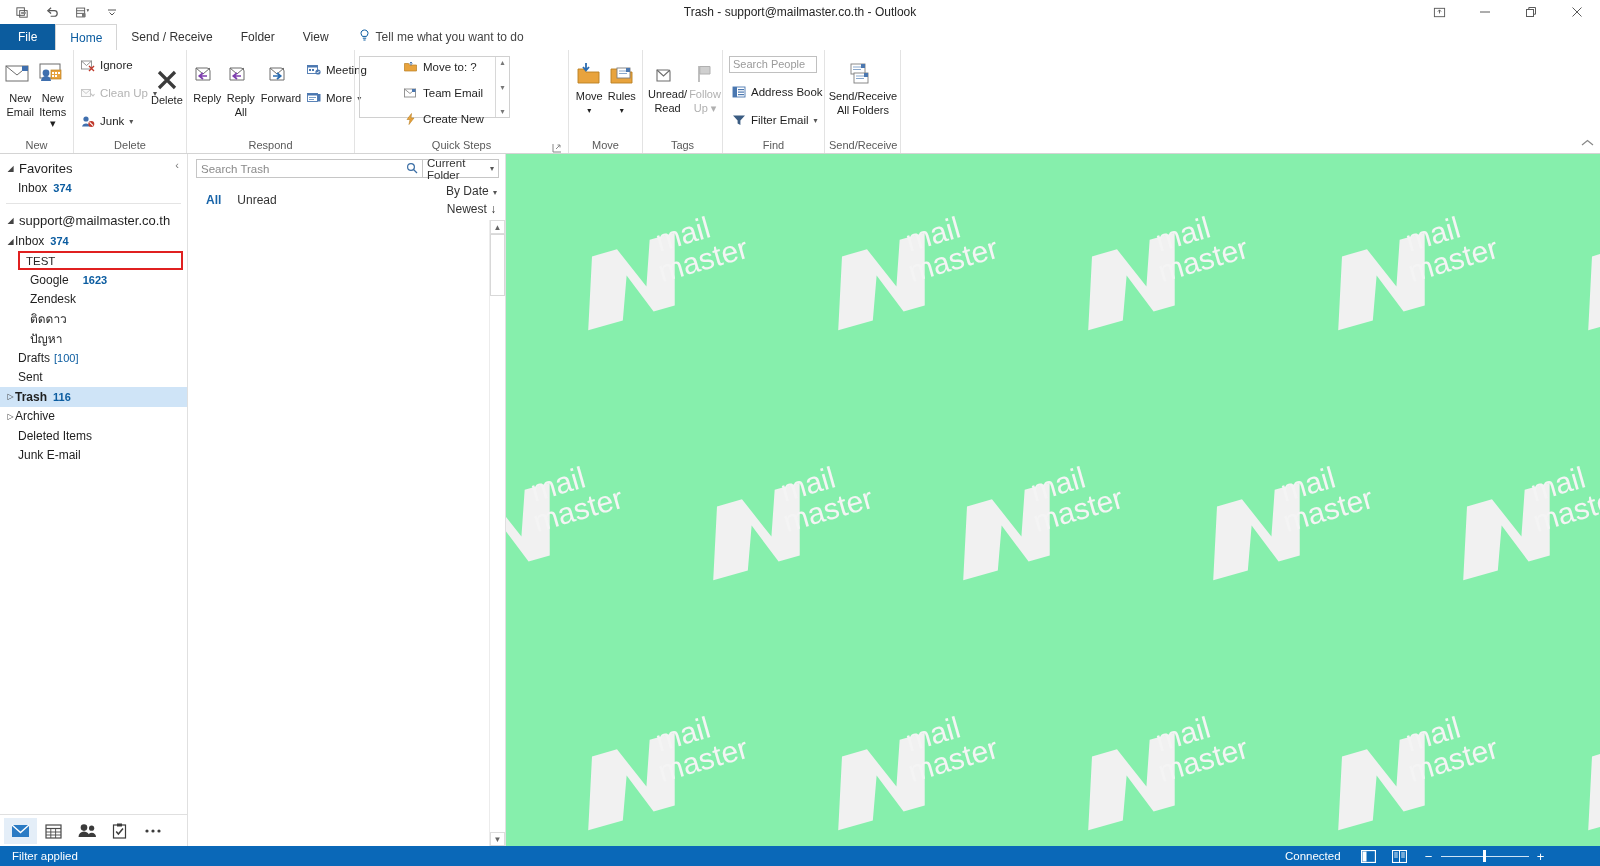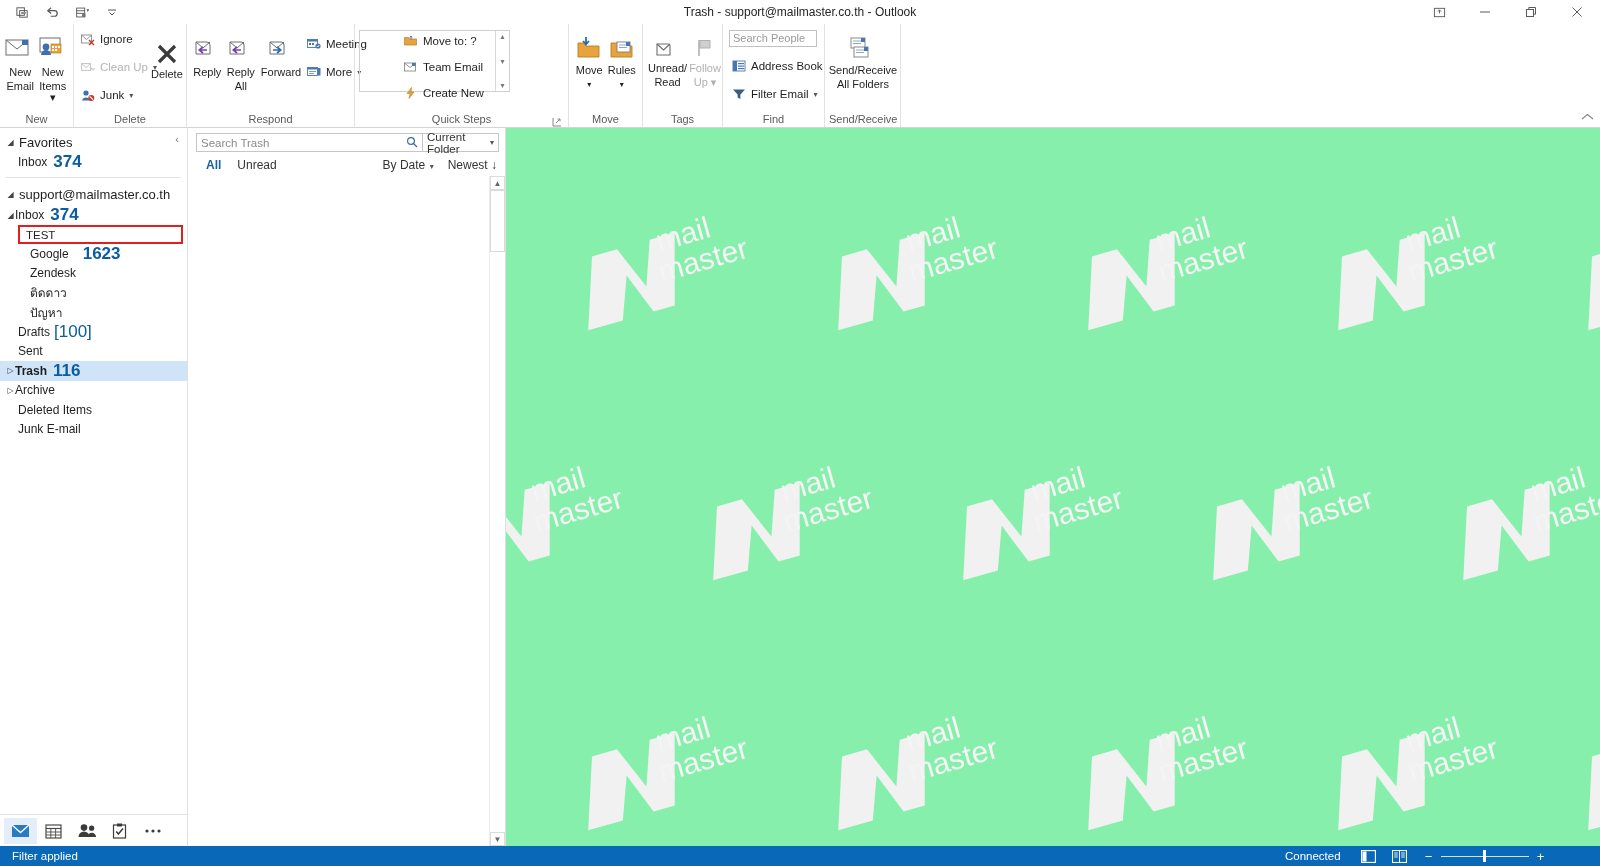--- a/index.html
+++ b/index.html
@@ -190,21 +190,21 @@
     width: 9px; flex: 0 0 9px; color: #444;
     font-size: 8px; display:flex; align-items:center; justify-content:center;
   }
   .frow {
     display: flex; align-items: center;
     height: 19.5px; padding-left: 6px;
     font-size: 12px; color: #1f1f1f;
     white-space: nowrap;
   }
   .frow .fname { }
-  .frow .fcount { color: #0b5ca0; font-weight: bold; margin-left: 6px; font-size:17px;}
+  .frow .fcount { color: #0b5ca0; font-weight: bold; margin-left: 6px; font-size:11px;}
   .frow.sel { background: #cfe4f7; font-weight: bold; }
   .frow.sel .fcount { color:#0b5ca0; }
   .frow.drafts .fcount { color: #0b5ca0; font-weight: normal; }
   .indent1 { padding-left: 18px; }
   .indent2 { padding-left: 30px; gap: 8px; }
   .divider { height:1px; background:#e4e4e4; margin: 5px 6px 6px 6px; }
   .acct-header {
     display:flex; align-items:center; gap:4px;
     height: 22px; padding-left: 6px;
     font-size: 13px; color:#1f1f1f;
@@ -263,21 +263,21 @@
     background: #fff;
   }
   .filterrow {
     display:flex; align-items:center;
     padding: 3px 8px 4px 18px;
     gap: 16px;
     font-size: 12px;
   }
   .f-all { color:#1763a8; font-weight: bold; }
   .f-unread { color: #333; }
-  .filter-right { margin-left:auto; display:flex; align-items:center; gap: 14px; color:#333; }
+  .filter-right { margin-left:auto; display:flex; align-items:center; gap: 4px; color:#333;flex-direction:column; }
   .listarea { flex:1; position: relative; background: #fff; }
   .listscroll {
     position: absolute; right: 0; top: 0; bottom: 0;
     width: 16px;
     border-left: 1px solid #ececec;
     display:flex; flex-direction:column;
     background: #fff;
   }
   .lsarrow {
     height: 14px; display:flex; align-items:center; justify-content:center;
@@ -632,20 +632,37 @@
       </div>
       <div class="wc">
         <svg width="12" height="12" viewBox="0 0 12 12">
             <line x1="1.5" y1="1.5" x2="10.5" y2="10.5" stroke="#5a5a5a" stroke-width="1"></line>
             <line x1="10.5" y1="1.5" x2="1.5" y2="10.5" stroke="#5a5a5a" stroke-width="1"></line>
           </svg>
       </div>
     </div>
   </div>
 
+  <div class="tabsrow">
+    <div class="tab file">File</div>
+    <div class="tab active">Home</div>
+    <div class="tab">Send / Receive</div>
+    <div class="tab">Folder</div>
+    <div class="tab">View</div>
+    <div class="tellme">
+      <span class="bulb">
+        <svg width="11" height="13" viewBox="0 0 11 13">
+            <path d="M5.5 1 C3.3 1 2 2.6 2 4.3 C2 5.7 3 6.4 3.4 7.4 L7.6 7.4 C8 6.4 9 5.7 9 4.3 C9 2.6 7.7 1 5.5 1 Z" fill="none" stroke="#0b5ca0" stroke-width="1"></path>
+            <line x1="3.8" y1="9.2" x2="7.2" y2="9.2" stroke="#0b5ca0" stroke-width="1"></line>
+            <line x1="4.4" y1="11" x2="6.6" y2="11" stroke="#0b5ca0" stroke-width="1"></line>
+          </svg>
+      </span>
+      <span>Tell me what you want to do</span>
+    </div>
+  </div>
 
   <div class="ribbon">
 
     <div class="rgroup" style="width:74px">
       <div class="rgroup-body">
         <div class="bigbtn">
           <span class="ico">
             <svg width="30" height="24" viewBox="0 0 30 24">
                 <rect x="1" y="4" width="22" height="15" fill="#fff" stroke="#6d6d6d" stroke-width="1"></rect>
                 <path d="M1 4 L12 13 L23 4" fill="none" stroke="#6d6d6d" stroke-width="1"></path>

